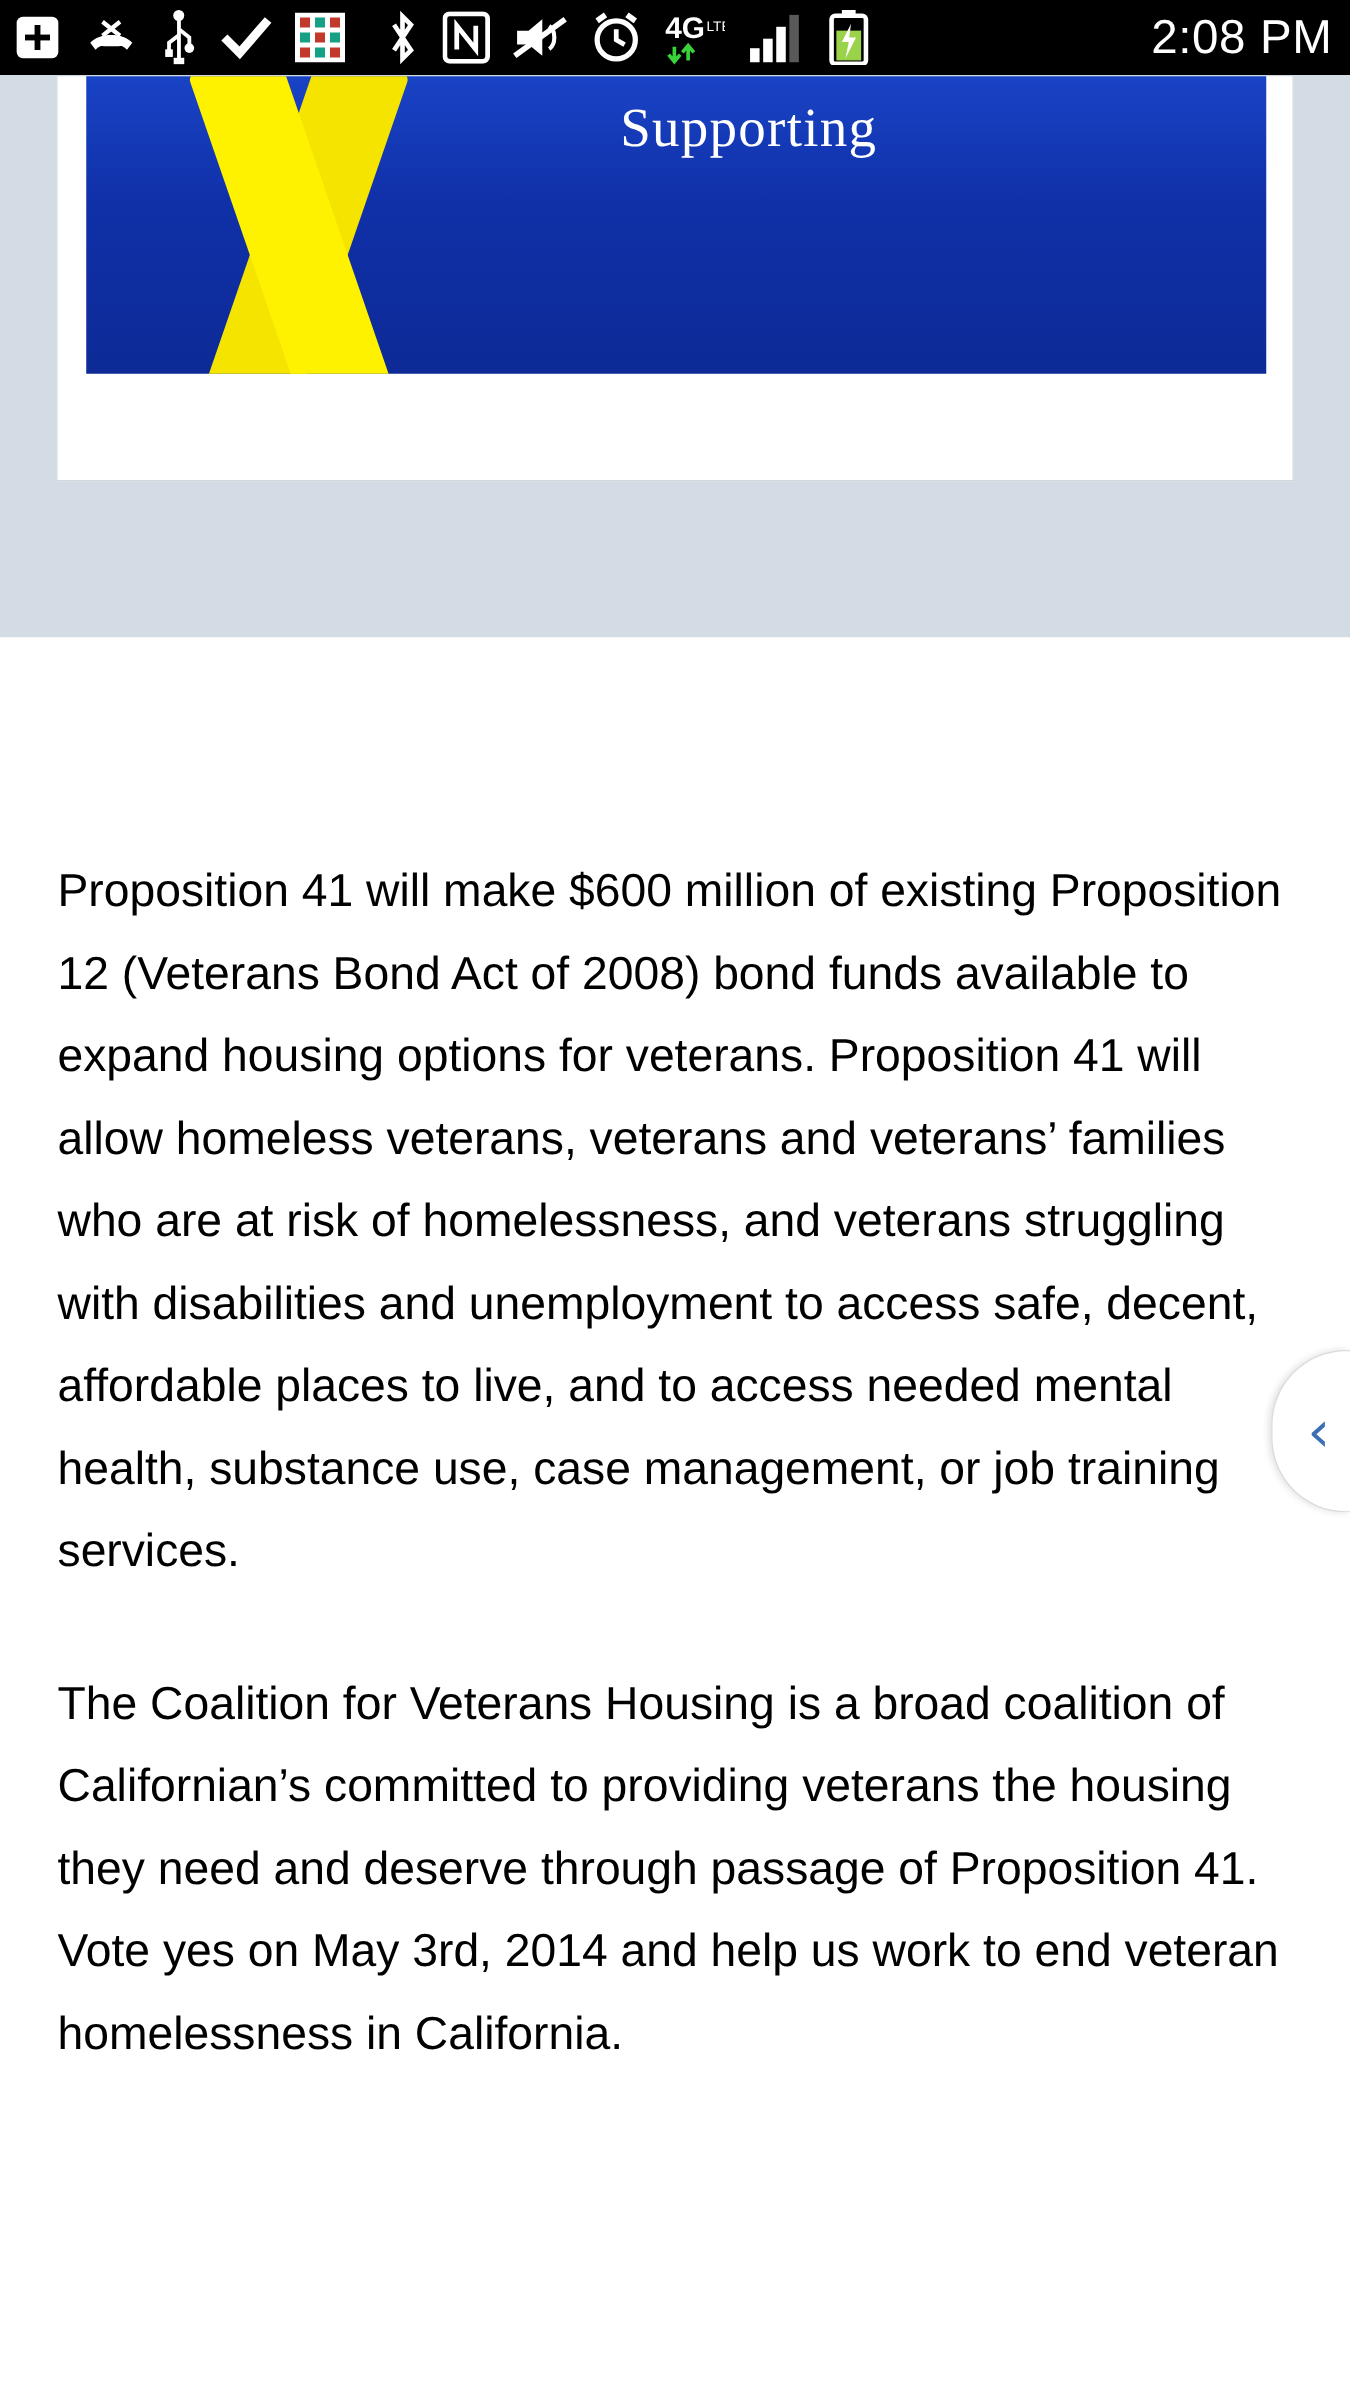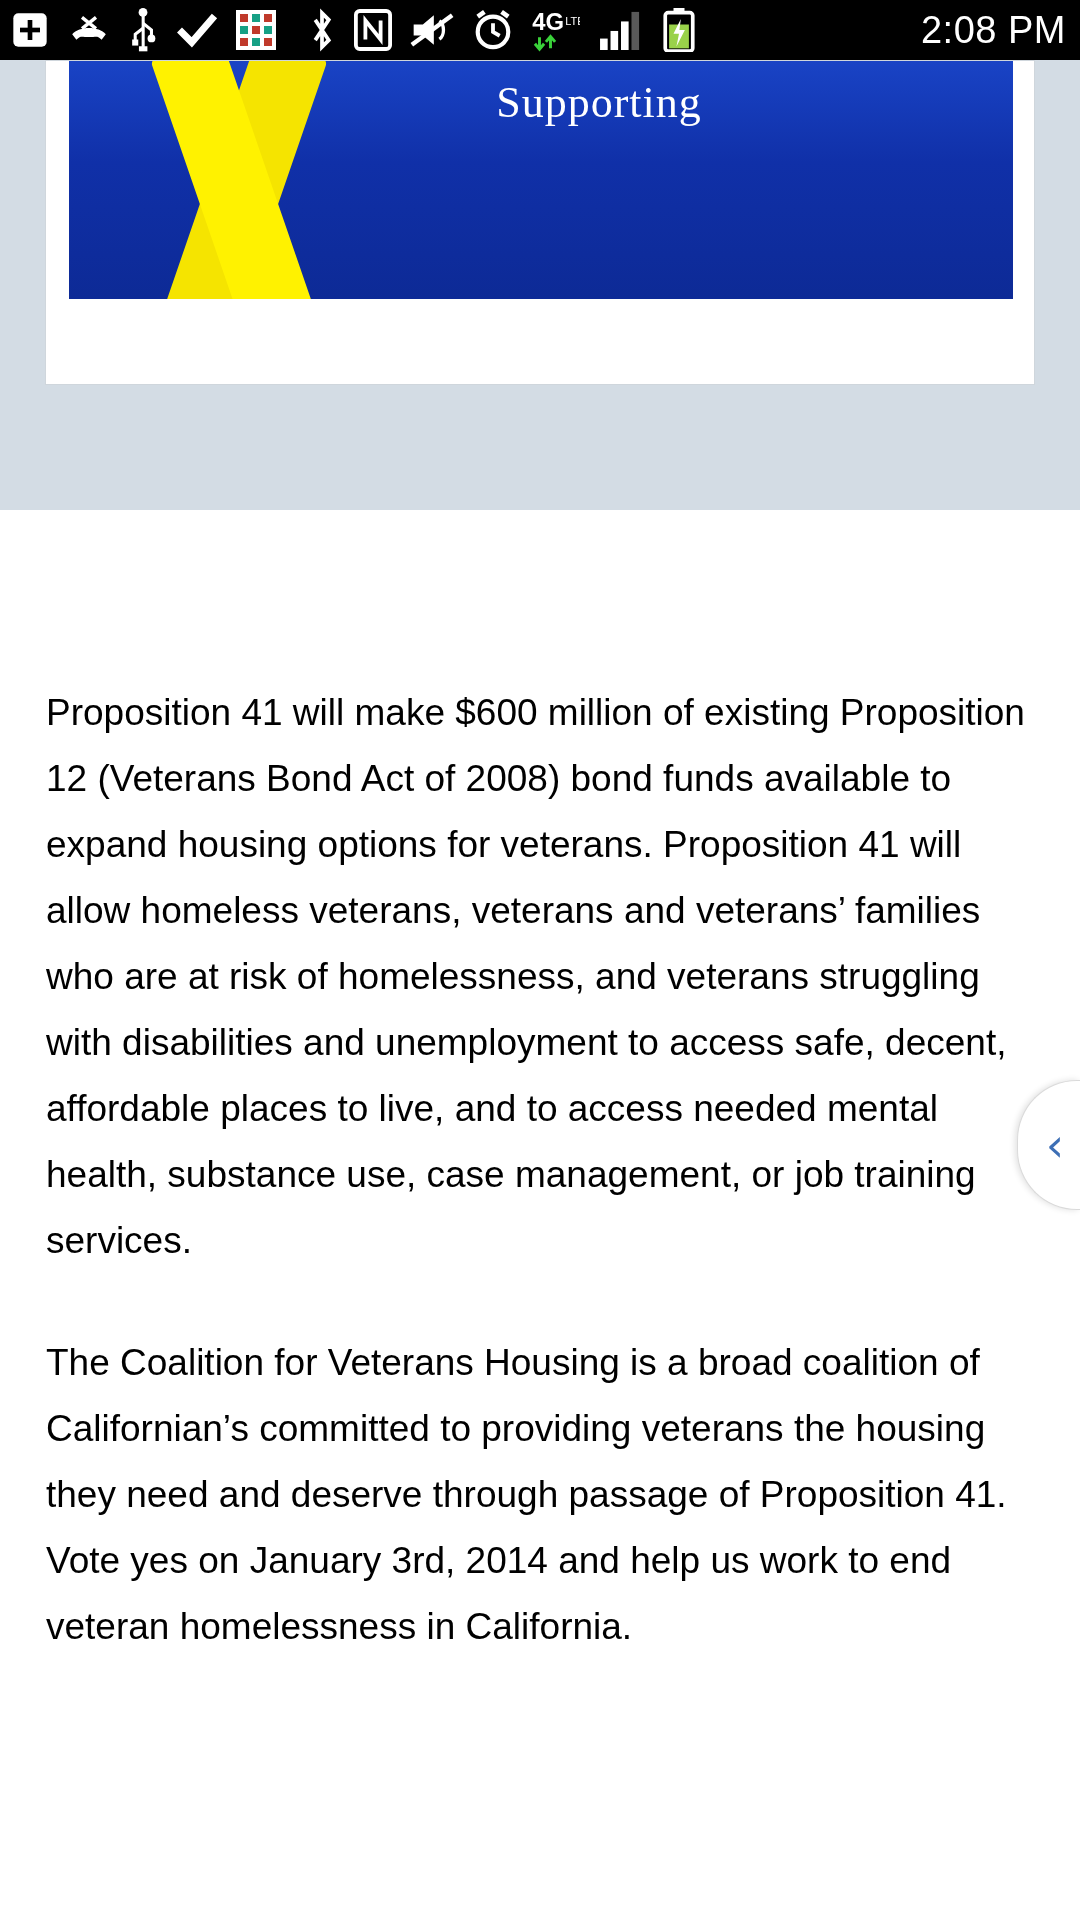--- a/index.html
+++ b/index.html
@@ -307,20 +307,20 @@
         </div>
         <div class="banner-text">
           <div class="banner-line1">Supporting</div>
         </div>
       </div>
     </div>
   </div>
 
   <div class="content">
     <p class="para">Proposition 41 will make $600 million of existing Proposition 12 (Veterans Bond Act of 2008) bond funds available to expand housing options for veterans. Proposition 41 will allow homeless veterans, veterans and veterans’ families who are at risk of homelessness, and veterans struggling with disabilities and unemployment to access safe, decent, affordable places to live, and to access needed mental health, substance use, case management, or job training services.</p>
-    <p class="para">The Coalition for Veterans Housing is a broad coalition of Californian’s committed to providing veterans the housing they need and deserve through passage of Proposition 41. Vote yes on January 3rd, 2014 and help us work to end veteran homelessness in California.</p>
+    <p class="para">The Coalition for Veterans Housing is a broad coalition of Californian’s committed to providing veterans the housing they need and deserve through passage of Proposition 41. Vote yes on May 3rd, 2014 and help us work to end veteran homelessness in California.</p>
   </div>
 
   <div class="side-tab">
     <span class="chev">‹</span>
   </div>
 
 </div>
 
 </body></html>

